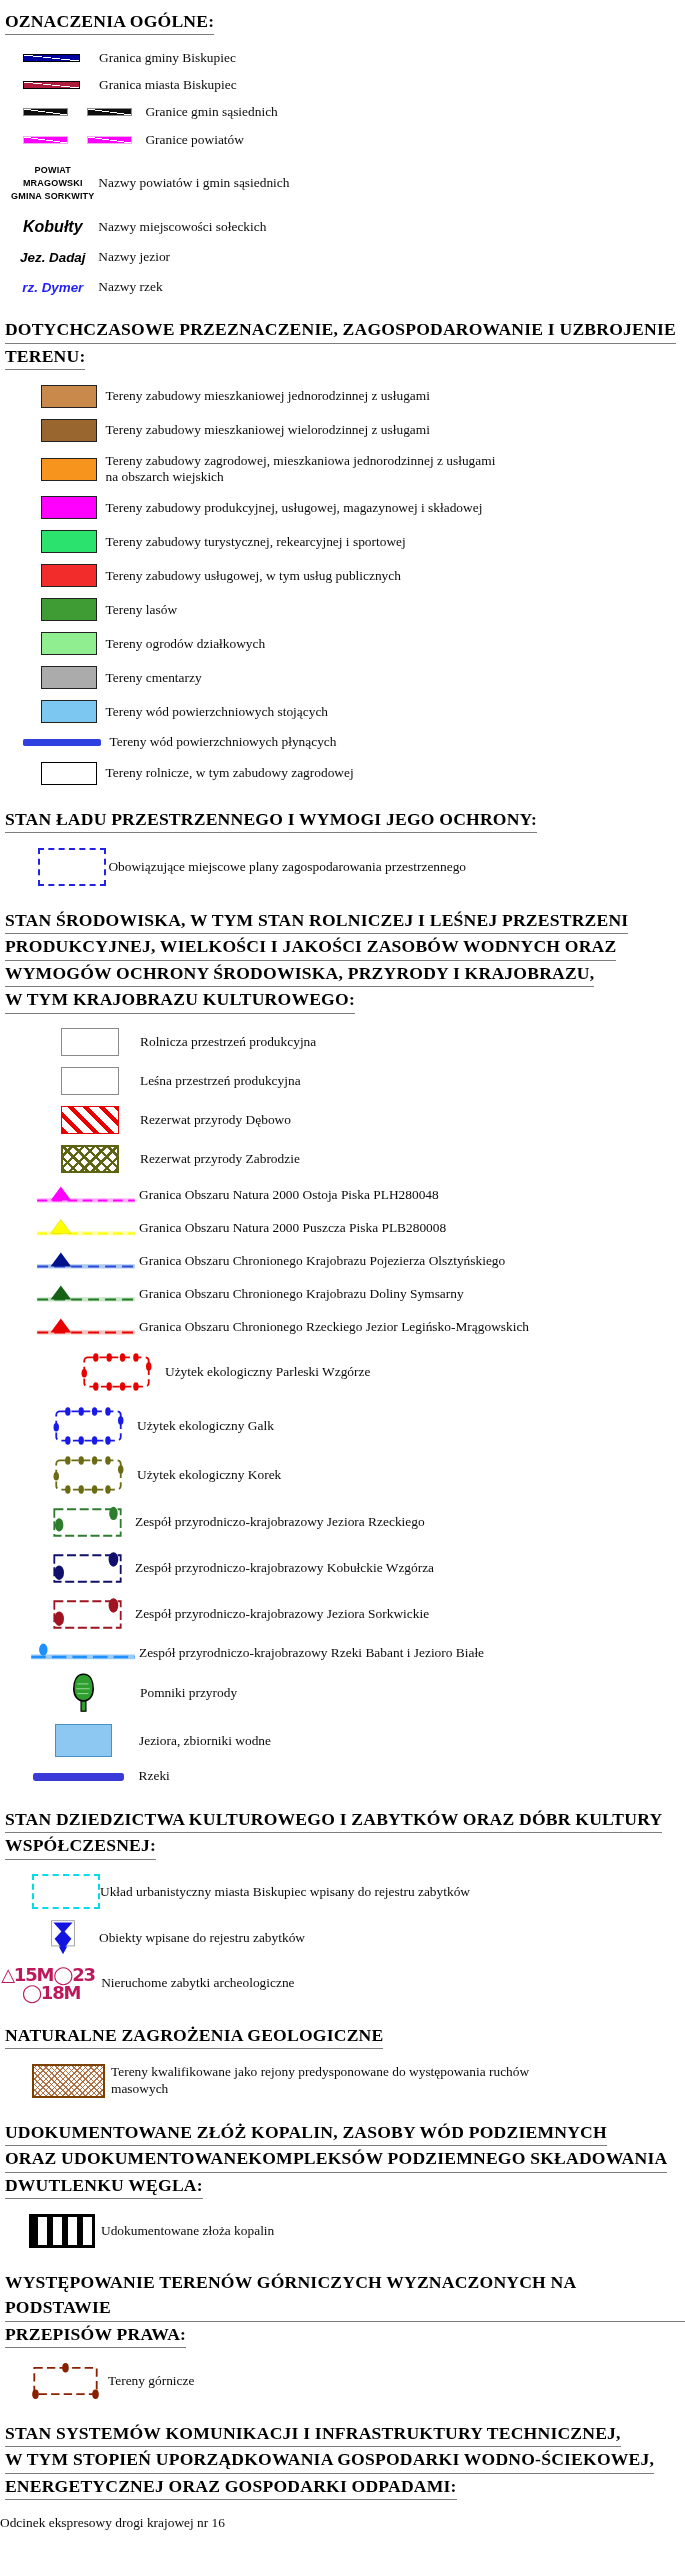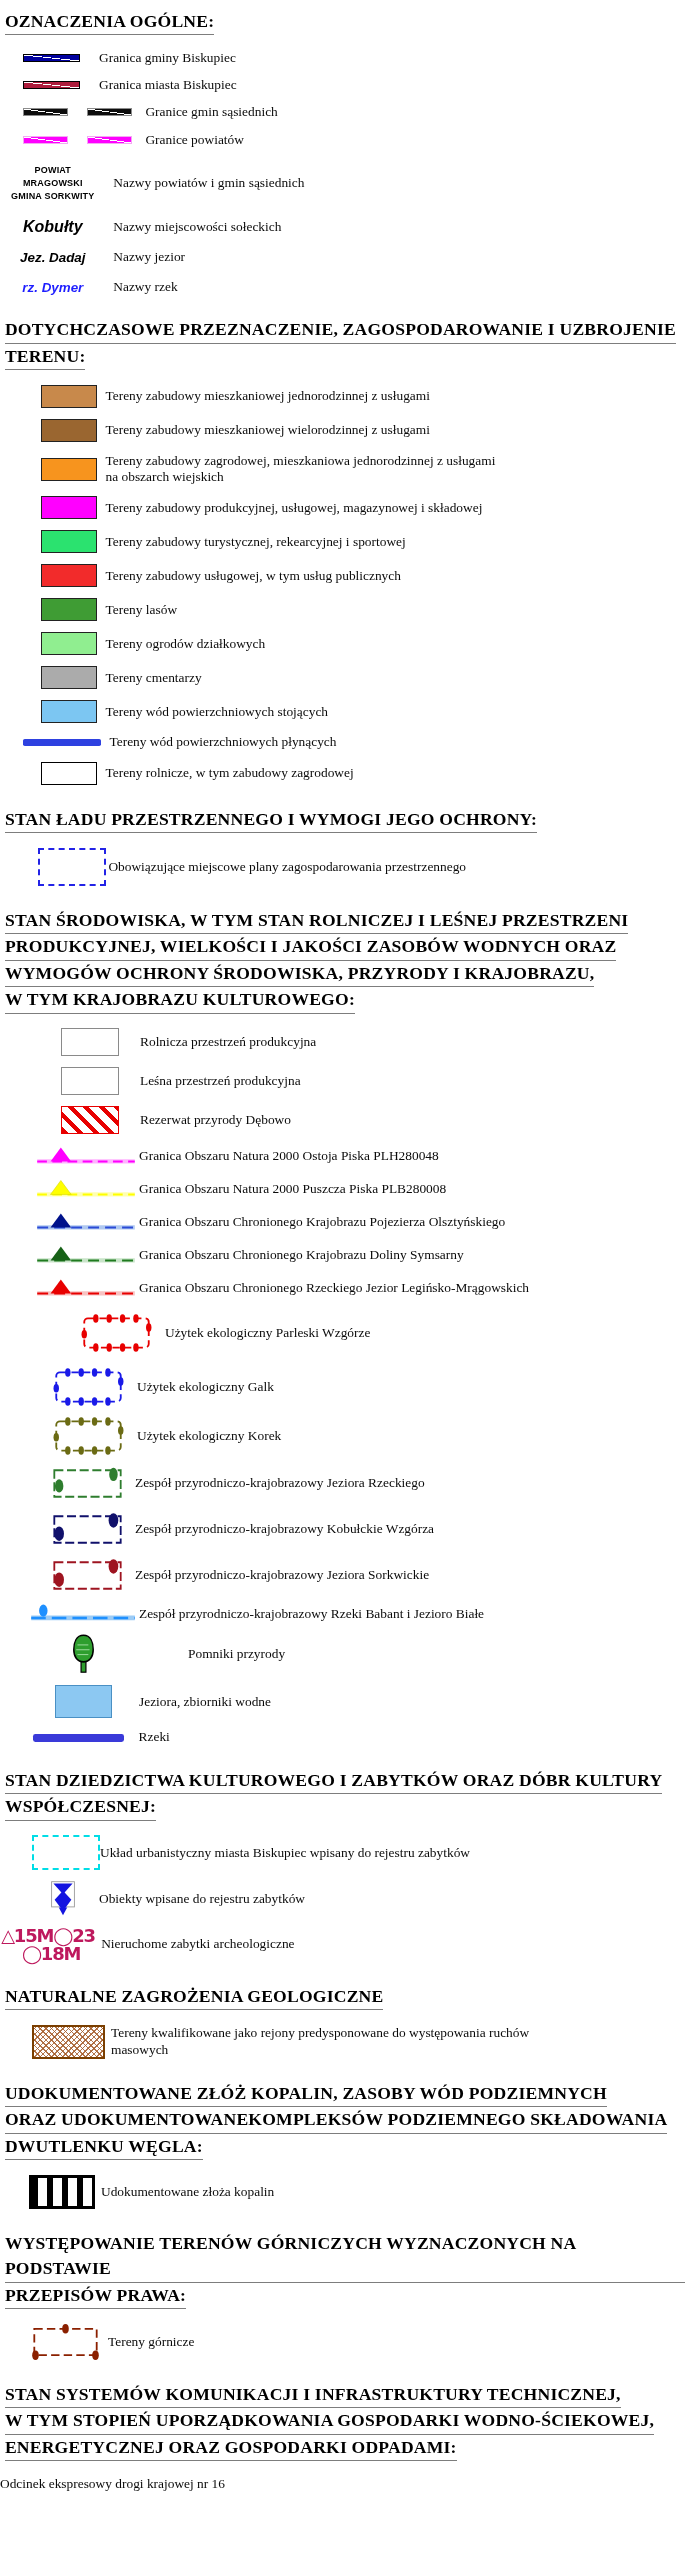--- a/index.html
+++ b/index.html
@@ -11,21 +11,21 @@
   .sec{margin-bottom:16px;}
   .hd-gap{margin-top:22px;}
   .items{margin-top:14.6px;}
   
   .row{display:flex;align-items:center;margin-bottom:11px;}
   .ic{flex:none;display:flex;align-items:center;justify-content:flex-start;}
   .lb{font-size:13.4px;line-height:1.22;color:#0a0a0a;}
   
   .ic-s1{width:57px;margin-left:23px;margin-right:19px;}
   .ic-s1d{width:109px;margin-left:23px;margin-right:13.4px;justify-content:space-between;}
-  .ic-name{width:91px;margin-left:7.3px;margin-right:15px;justify-content:center;text-align:center;align-items:flex-end;}
+  .ic-name{width:91px;margin-left:7.3px;margin-right:0;justify-content:center;text-align:center;align-items:flex-end;}
   .ic-sw{width:56px;margin-left:41px;margin-right:8.5px;}
   .ic-plan{width:68px;margin-left:38px;margin-right:2.4px;}
   .ic-box4{width:58px;margin-left:61px;margin-right:21px;}
   .ic-nat{width:100px;margin-left:36px;margin-right:3px;}
   .ic-uz{width:73px;margin-left:52px;margin-right:12px;}
   .ic-zes{width:73px;margin-left:51px;margin-right:11px;}
   .ic-bab{width:106px;margin-left:30px;margin-right:3px;}
   .ic-tree{width:27px;margin-left:70px;margin-right:43px;}
   .ic-jez{width:57px;margin-left:55px;margin-right:27px;}
   .ic-rz{width:91px;margin-left:33px;margin-right:14.6px;}
@@ -255,20 +255,26 @@
             <div class="box4"></div>
           </div>
           <div class="lb">Leśna przestrzeń produkcyjna</div>
         </div>
       <div class="row">
           <div class="ic ic-box4">
             <div class="box-debowo"></div>
           </div>
           <div class="lb">Rezerwat przyrody Dębowo</div>
         </div>
+      <div class="row">
+          <div class="ic ic-box4">
+            <div class="box-zabrodzie"></div>
+          </div>
+          <div class="lb">Rezerwat przyrody Zabrodzie</div>
+        </div>
 
       <div class="row">
           <div class="ic ic-nat">
         <svg width="100" height="22" viewBox="0 0 165 36">
               <line x1="2" y1="27" x2="163" y2="27" stroke="#FFB3FF" stroke-width="7"></line>
               <line x1="2" y1="27" x2="163" y2="27" stroke="#FF00FF" stroke-width="3.5" stroke-dasharray="16 9"></line>
               <polygon points="24,27 58,27 41,4" fill="#FF00FF"></polygon>
             </svg>
           </div>
         <div class="lb">Granica Obszaru Natura 2000 Ostoja Piska PLH280048</div>
@@ -412,21 +418,21 @@
           <div class="ic ic-bab">
         <svg width="106" height="19.4" viewBox="0 0 175 32">
               <line x1="2" y1="23" x2="173" y2="23" stroke="#9CCBF5" stroke-width="8"></line>
               <line x1="2" y1="23" x2="173" y2="23" stroke="#1E90FF" stroke-width="4" stroke-dasharray="24 10"></line>
               <ellipse cx="22" cy="11" rx="7" ry="10" fill="#1E90FF"></ellipse>
             </svg>
           </div>
         <div class="lb">Zespół przyrodniczo-krajobrazowy Rzeki Babant i Jezioro Białe</div>
         </div>
 
-      <div class="row" style="margin-top:4.9px;gap:48px;">
+      <div class="row" style="margin-top:4.9px;">
           <div class="ic ic-tree">
         <svg width="27" height="40" viewBox="0 0 44 66">
               <rect x="18" y="42" width="8" height="21" fill="#2E9E2E" stroke="#000" stroke-width="2"></rect>
               <path d="M22 2 C34 2 38 14 38 26 C38 38 32 46 22 46 C12 46 6 38 6 26 C6 14 10 2 22 2 Z" fill="#2E9E2E" stroke="#000" stroke-width="2.5"></path>
               <path d="M12 18 h18 M10 26 h22 M12 34 h18" stroke="#9fdc9f" stroke-width="1.6" fill="none"></path>
             </svg>
           </div>
         <div class="lb">Pomniki przyrody</div>
         </div>
 

